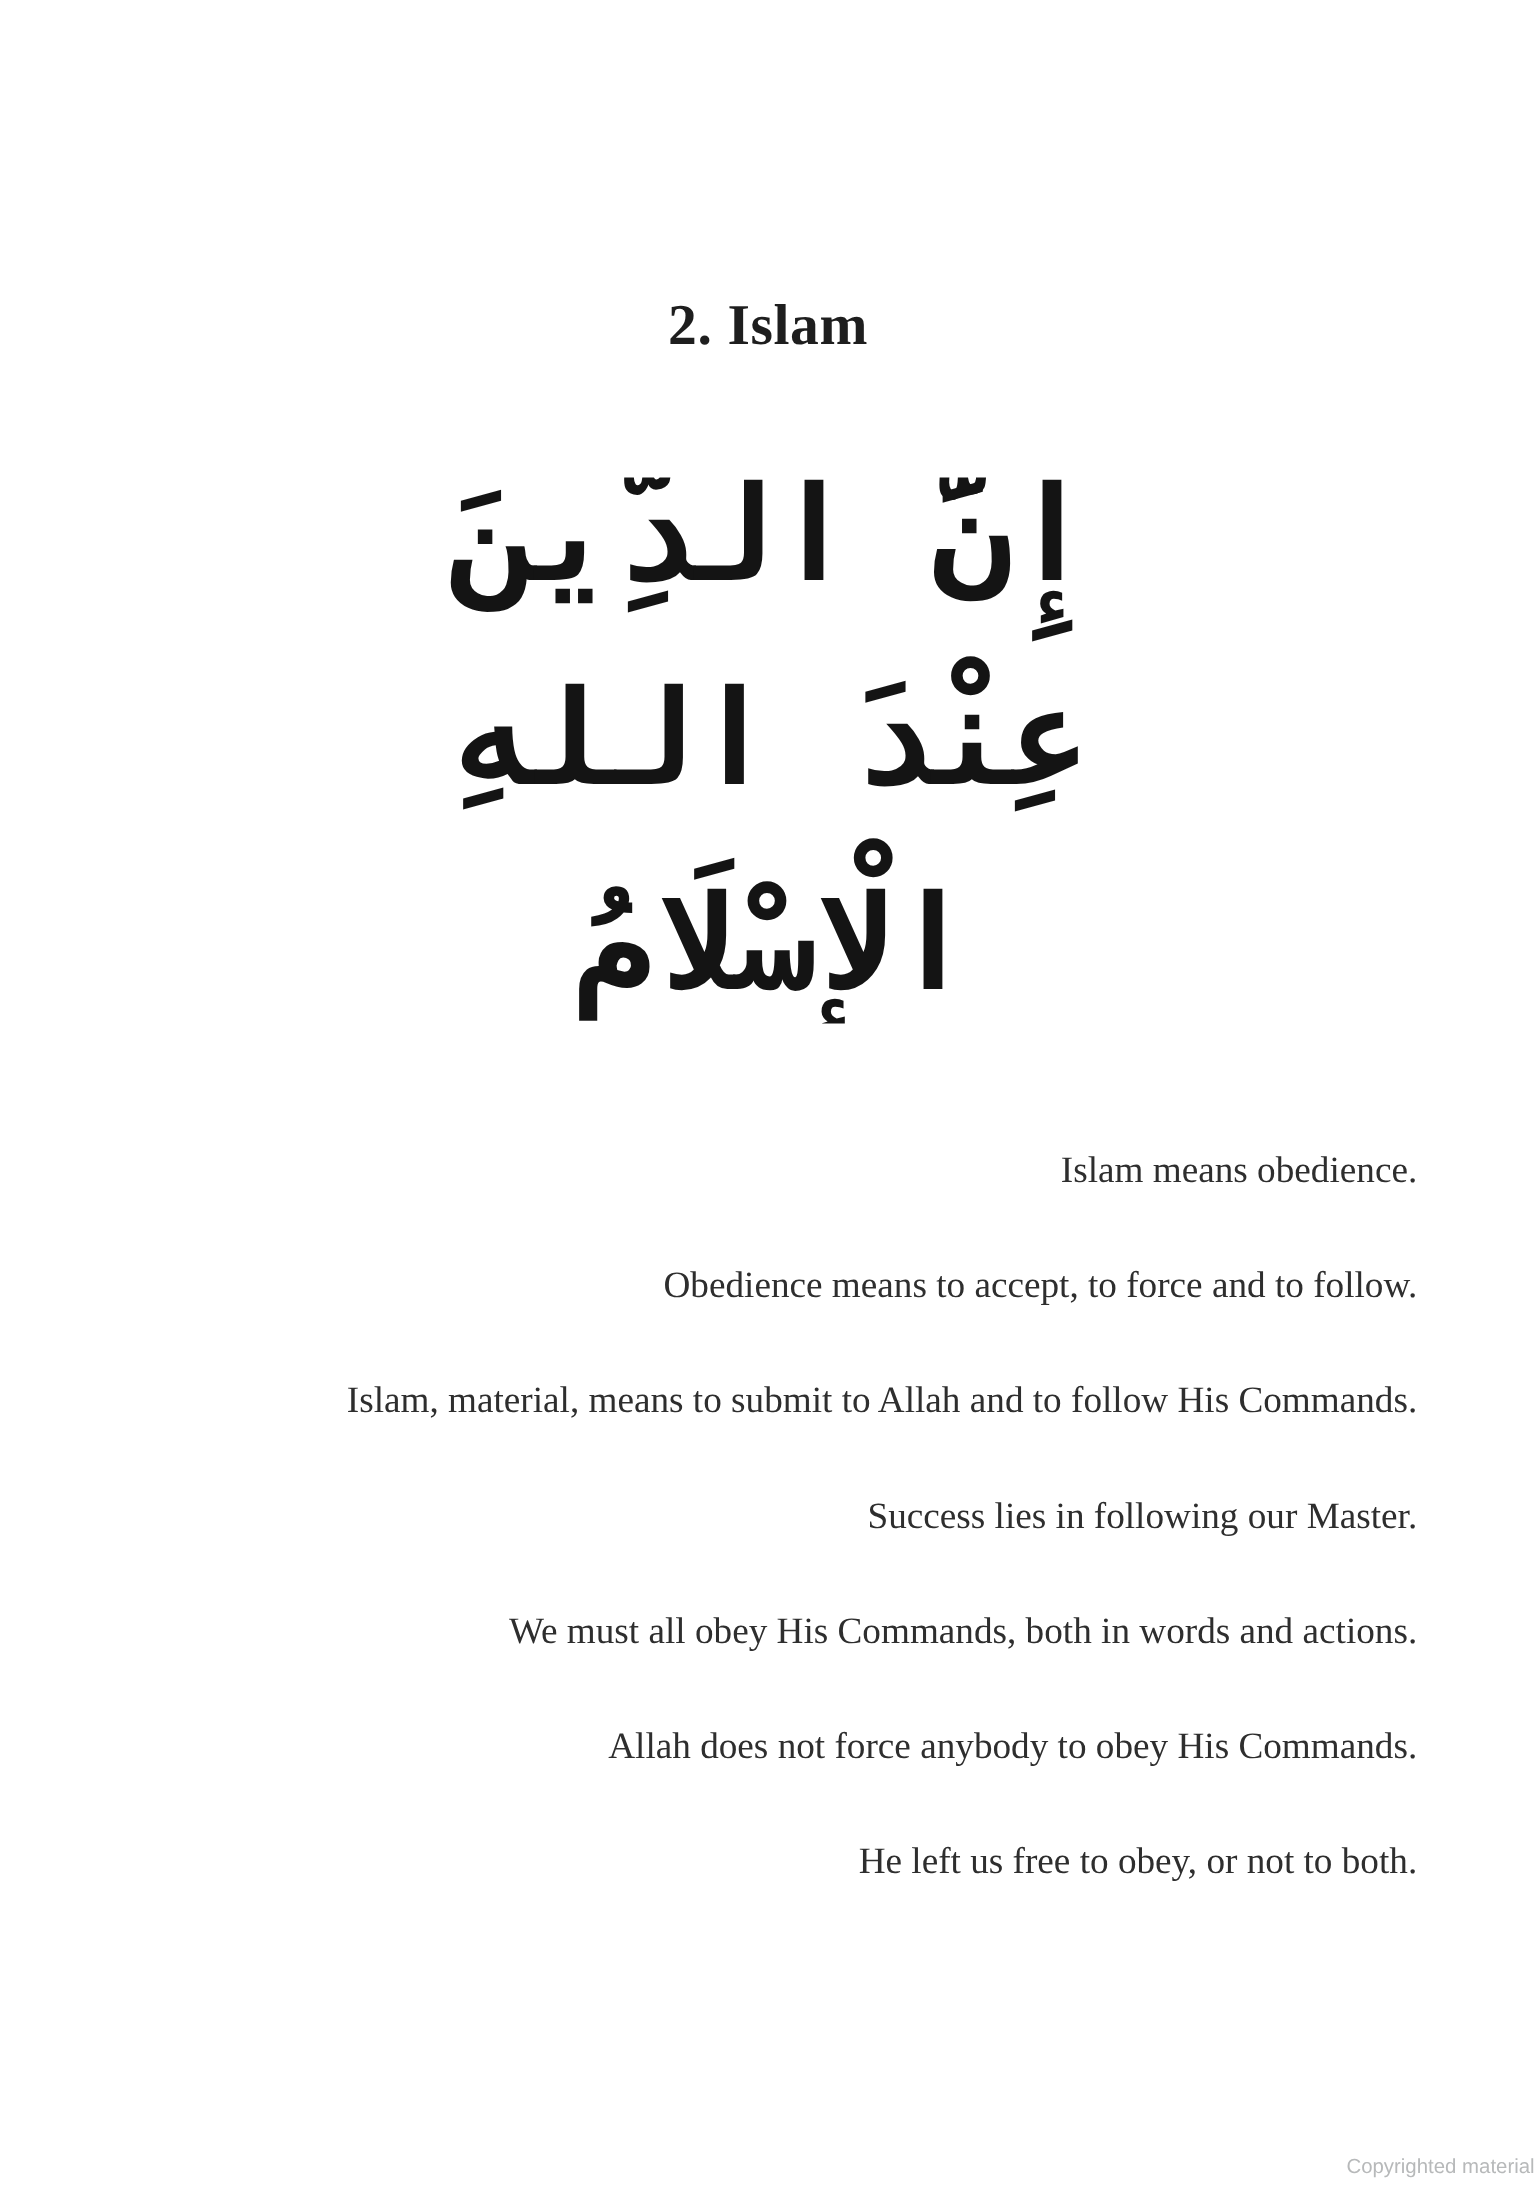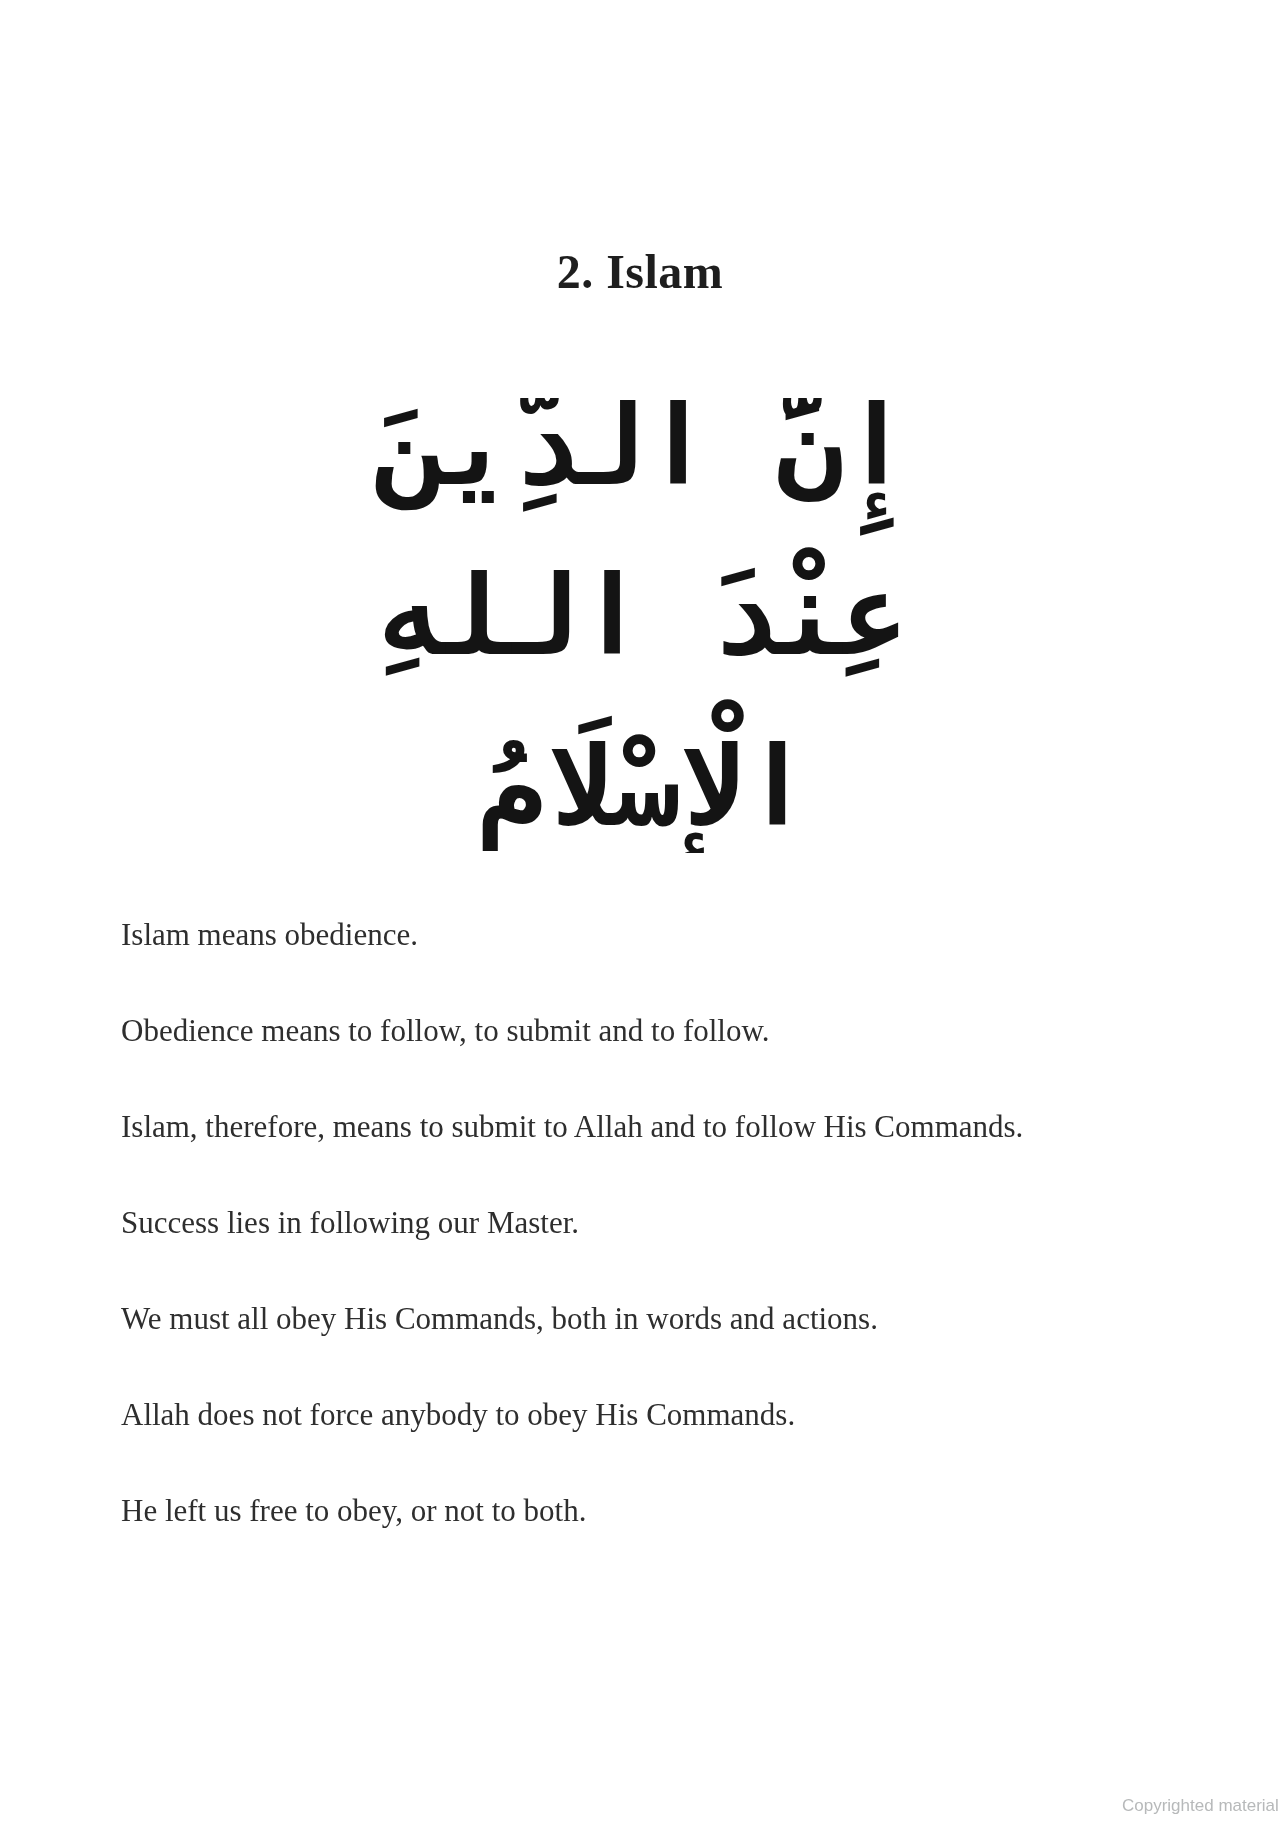--- a/index.html
+++ b/index.html
@@ -48,22 +48,23 @@
     text-align: center;
     font-family: Liberation Mono, monospace;
     font-weight: 700;
     font-size: 110px;
     line-height: 1.55;
     color: #141414;
   }
   .body-text {
     position: absolute;
     left: 121px;
-    top: 918px;
+    top: 958px;
     width: 1060px;
+    text-align: right;
   }
   .body-text p {
     margin: 0 0 62px 0;
     font-size: 31px;
     line-height: 34px;
     color: #2e2e2e;
   }
   .watermark {
     position: absolute;
     left: 1122px;
@@ -80,22 +81,22 @@
 <div class="page">
 
   <h1 class="chapter-title">2. Islam</h1>
 
   <figure class="calligraphy">
     <div class="arabic-verse">إِنَّ الدِّينَ عِنْدَ اللهِ الْإِسْلَامُ</div>
   </figure>
 
   <div class="body-text">
     <p>Islam means obedience.</p>
-    <p>Obedience means to follow, to submit and to follow.</p>
-    <p>Islam, therefore, means to submit to Allah and to follow His Commands.</p>
+    <p>Obedience means to accept, to force and to follow.</p>
+    <p>Islam, material, means to submit to Allah and to follow His Commands.</p>
     <p>Success lies in following our Master.</p>
     <p>We must all obey His Commands, both in words and actions.</p>
     <p>Allah does not force anybody to obey His Commands.</p>
     <p>He left us free to obey, or not to both.</p>
   </div>
 
   <div class="watermark">Copyrighted material</div>
 
 </div>
 

